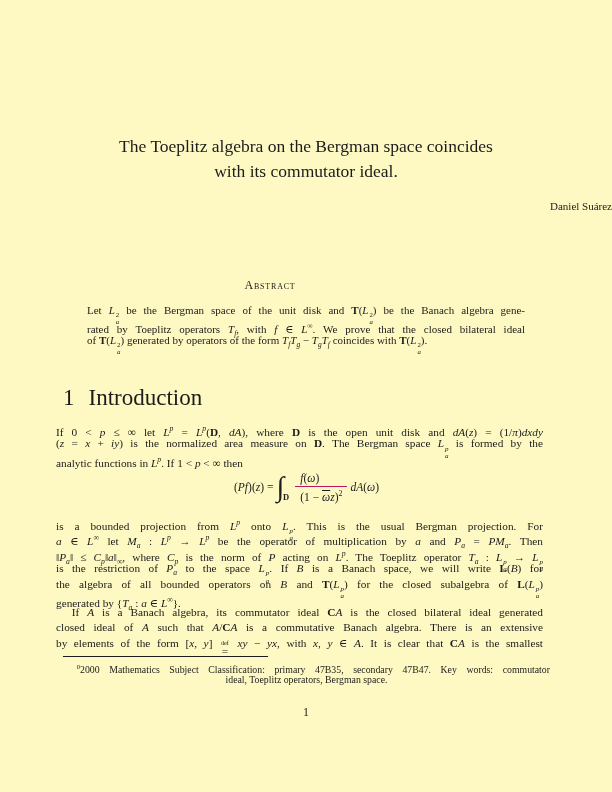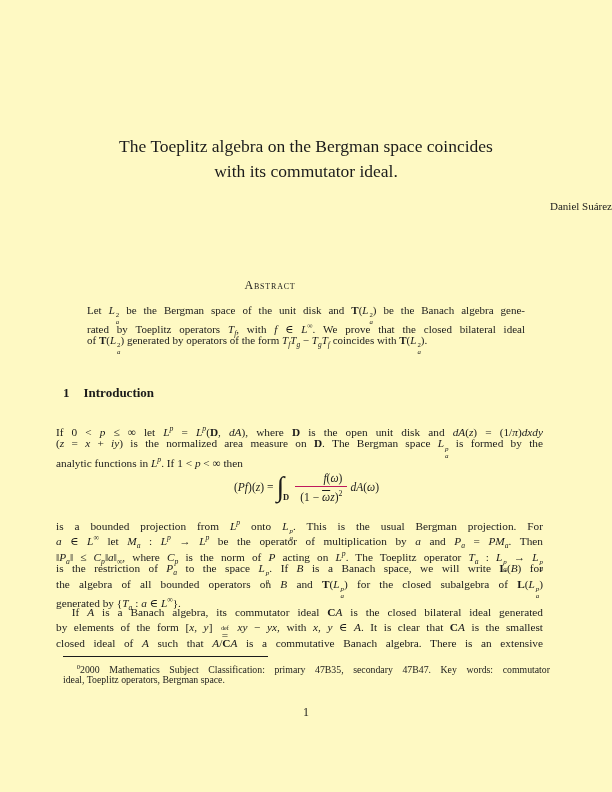--- a/index.html
+++ b/index.html
@@ -8,21 +8,21 @@
         font-family:"Liberation Serif","DejaVu Serif","DejaVu Sans",serif;}
   .abs{position:absolute;}
   
   .title-line{width:612px;text-align:center;font-size:17.5px;line-height:25px;}
   .author{width:612px;text-align:right;font-size:11px;}
   
   .abstract-head{width:540px;text-align:center;font-variant:small-caps;font-size:12px;letter-spacing:0.8px;}
   .abstract-body{left:87px;width:438px;font-size:11px;}
   .abstract-body .tline{height:15px;line-height:15px;}
   
-  .sec-head{left:63px;width:487px;font-size:13px;font-weight:bold;}
+  .sec-head{left:63px;width:487px;font-size:23px;font-weight:normal;}
   .sec-num{margin-right:14px;}
   
   .body-block{left:56px;width:487px;font-size:11.3px;}
   .tline{height:15.4px;line-height:15.4px;white-space:nowrap;overflow:visible;}
   .just{text-align:justify;text-align-last:justify;text-justify:inter-word;}
   .ind{text-indent:1.4em;}
   i{font-family:inherit;}
   sub,sup{font-size:0.68em;}
   
   .ss{display:inline-flex;flex-direction:column;align-items:flex-start;
@@ -32,27 +32,27 @@
   .bb{font-weight:bold;}
   .ol{text-decoration:overline;}
   .defeq{display:inline-flex;flex-direction:column;align-items:center;line-height:1;
          vertical-align:0.15em;margin:0 2px;}
   .defeq .d{font-size:0.55em;line-height:0.9;}
   
   .formula{left:63px;width:487px;height:46px;display:flex;justify-content:center;
            align-items:center;font-size:11.5px;}
   .bigint{font-size:28px;line-height:1;margin:0 1px 0 3px;}
   .isub{font-size:8.5px;margin:20px 3px 0 -2px;}
-  .frac{display:inline-flex;flex-direction:column;text-align:right;margin:0 3px;}
+  .frac{display:inline-flex;flex-direction:column;text-align:left;margin:0 3px;}
   .frac .num{padding:0 5px 2px;}
   .frac .den{border-top:1px solid #be185d;padding:2px 5px 0;}
   
   .fnrule{left:63px;width:205px;border-top:1px solid #1b1b1b;height:0;}
   .footnote{left:63px;width:487px;font-size:9.8px;}
-  .footnote .tline{height:13px;line-height:13px;}
+  .footnote .tline{height:13px;line-height:13px;text-align:center;}
   .pageno{width:612px;text-align:center;font-size:12px;}
 </style>
 </head>
 <body>
 
 <div class="page">
 
   <div class="abs title-line" style="top:134px">The Toeplitz algebra on the Bergman space coincides</div>
   <div class="abs title-line" style="top:159px">with its commutator ideal.</div>
 
@@ -124,25 +124,25 @@
           <span><i>a</i></span>
         </span>) for the closed subalgebra of <span class="frak">L</span>(<i>L</i><span class="ss">
           <span><i>p</i></span>
           <span><i>a</i></span>
         </span>)</div>
       <div class="tline">generated by {<i>T</i><sub><i>a</i></sub> : <i>a</i> ∈ <i>L</i><sup>∞</sup>}.</div>
     </div>
 
   <div class="abs body-block" style="top:605px">
       <div class="tline just ind">If <i>A</i> is a Banach algebra, its commutator ideal <span class="frak">C</span><i>A</i> is the closed bilateral ideal generated</div>
+      <div class="tline just">closed ideal of <i>A</i> such that <i>A</i>/<span class="frak">C</span><i>A</i> is a commutative Banach algebra. There is an extensive</div>
       <div class="tline just">by elements of the form [<i>x</i>, <i>y</i>] <span class="defeq">
           <span class="d">def</span>
           <span>=</span>
         </span> <i>xy</i> − <i>yx</i>, with <i>x</i>, <i>y</i> ∈ <i>A</i>. It is clear that <span class="frak">C</span><i>A</i> is the smallest</div>
-      <div class="tline just">closed ideal of <i>A</i> such that <i>A</i>/<span class="frak">C</span><i>A</i> is a commutative Banach algebra. There is an extensive</div>
     </div>
 
   <div class="abs fnrule" style="top:656px"></div>
 
   <div class="abs footnote" style="top:660px">
       <div class="tline just ind"><sup>0</sup>2000 Mathematics Subject Classification: primary 47B35, secondary 47B47. Key words: commutator</div>
       <div class="tline">ideal, Toeplitz operators, Bergman space.</div>
     </div>
 
   <div class="abs pageno" style="top:705px">1</div>

